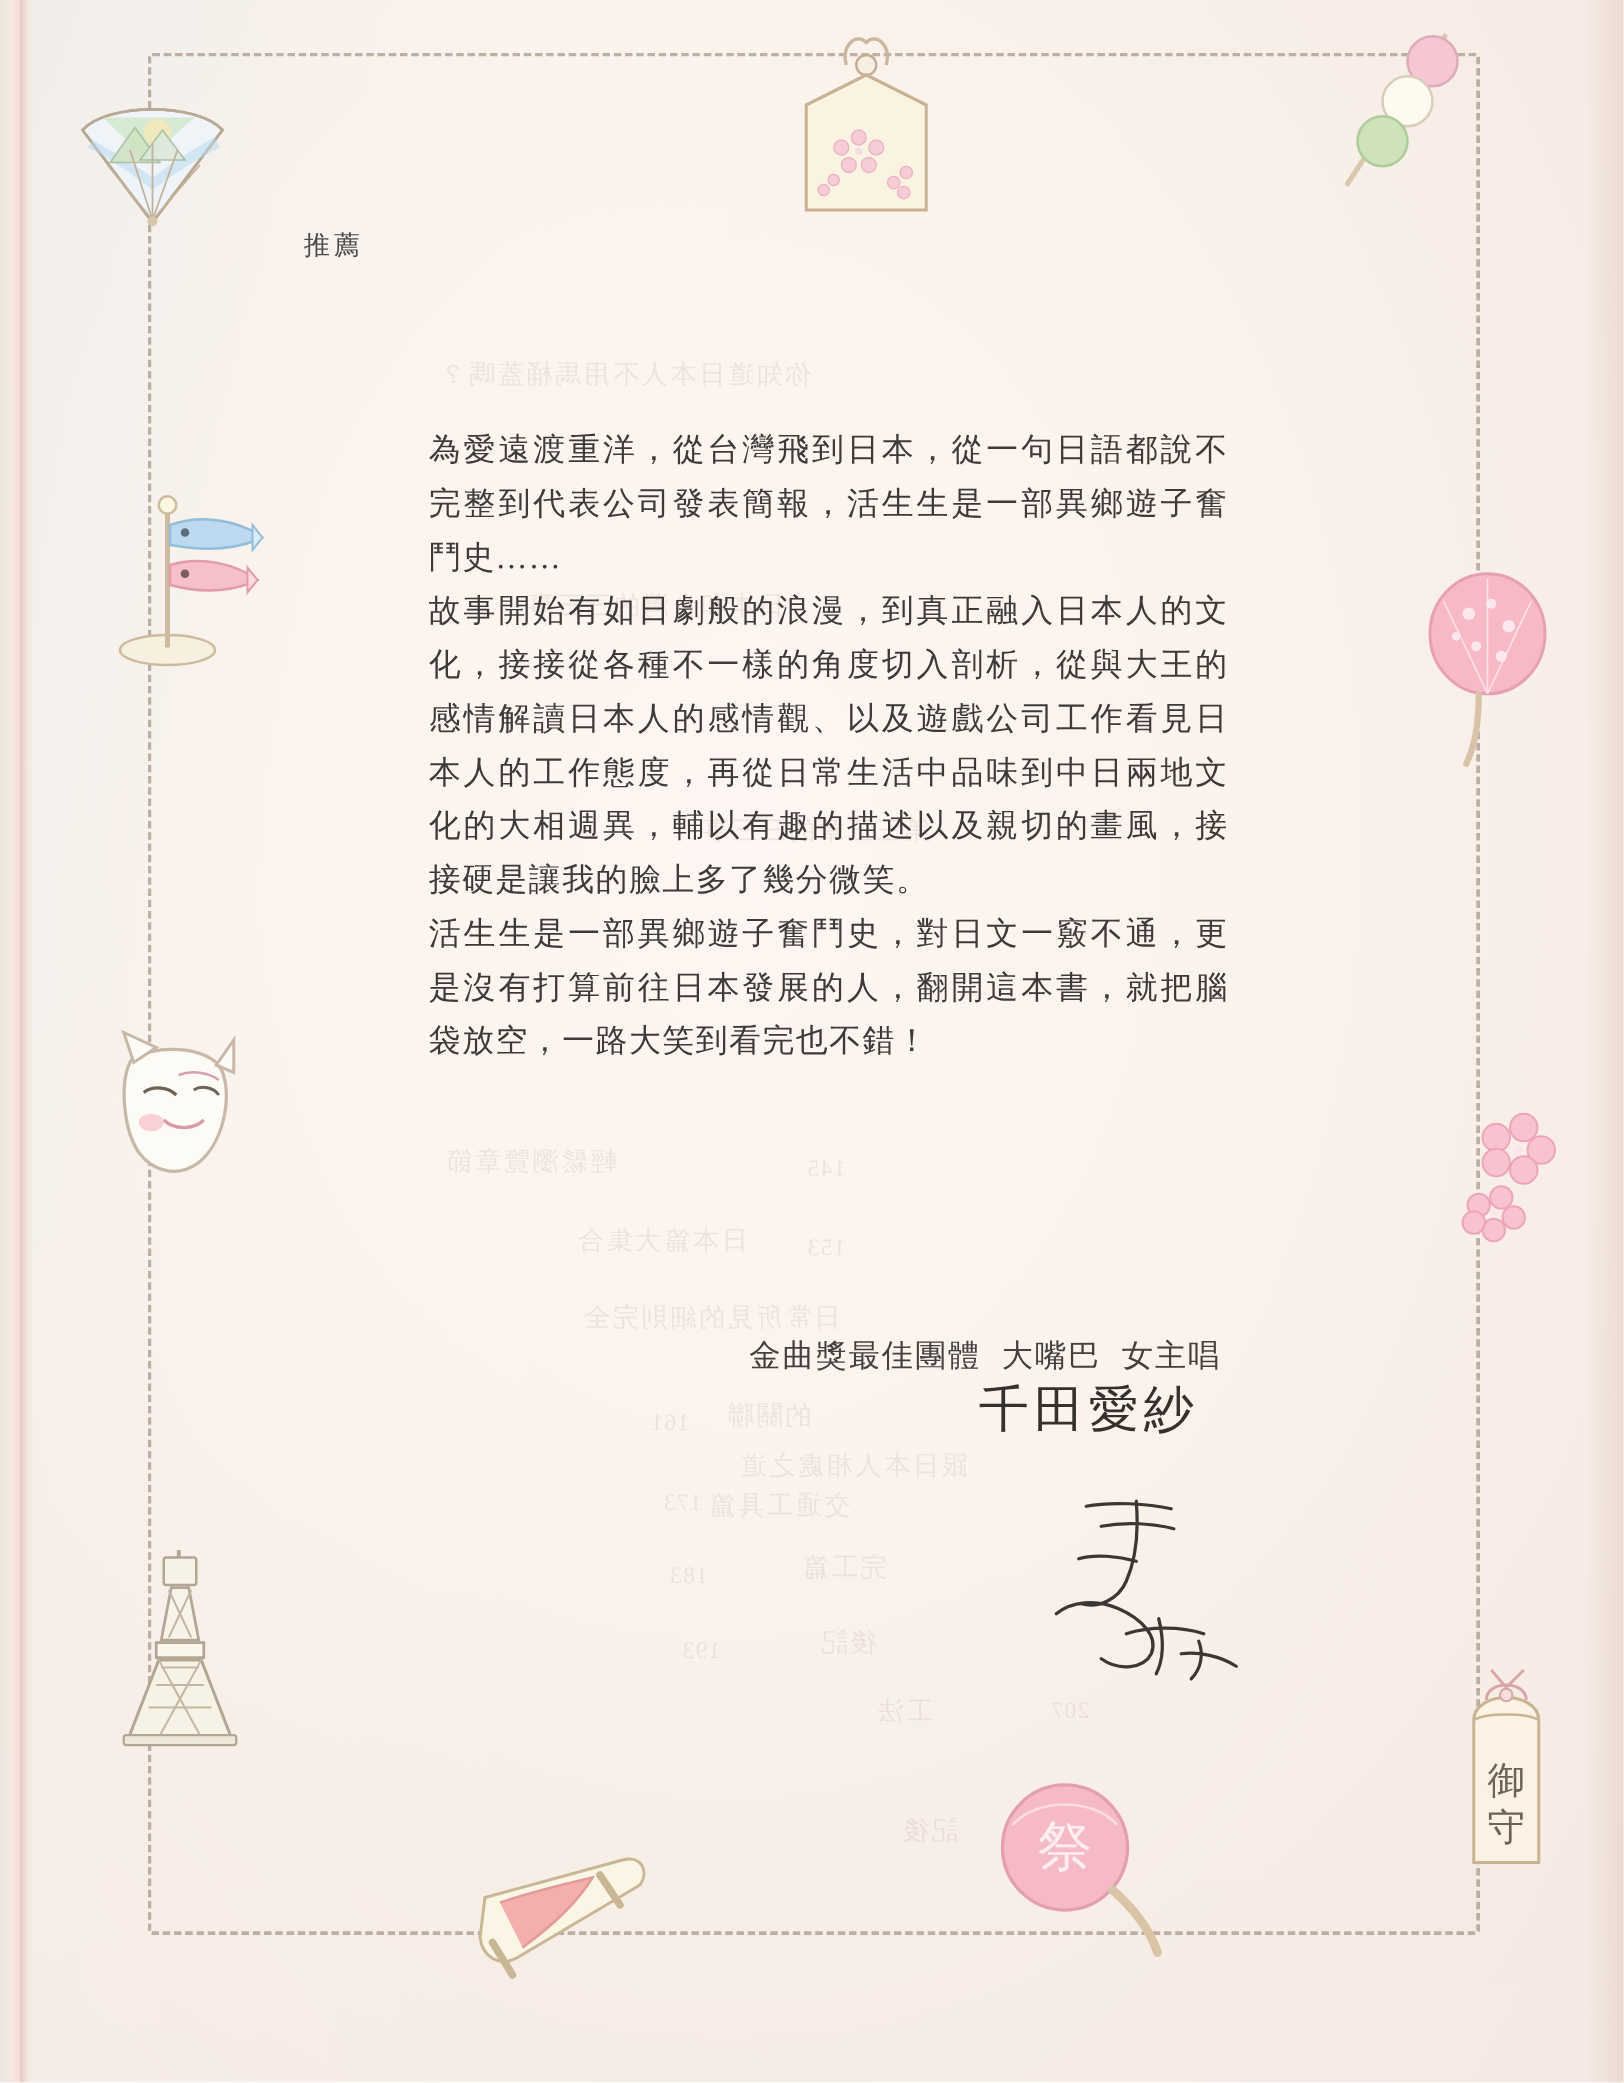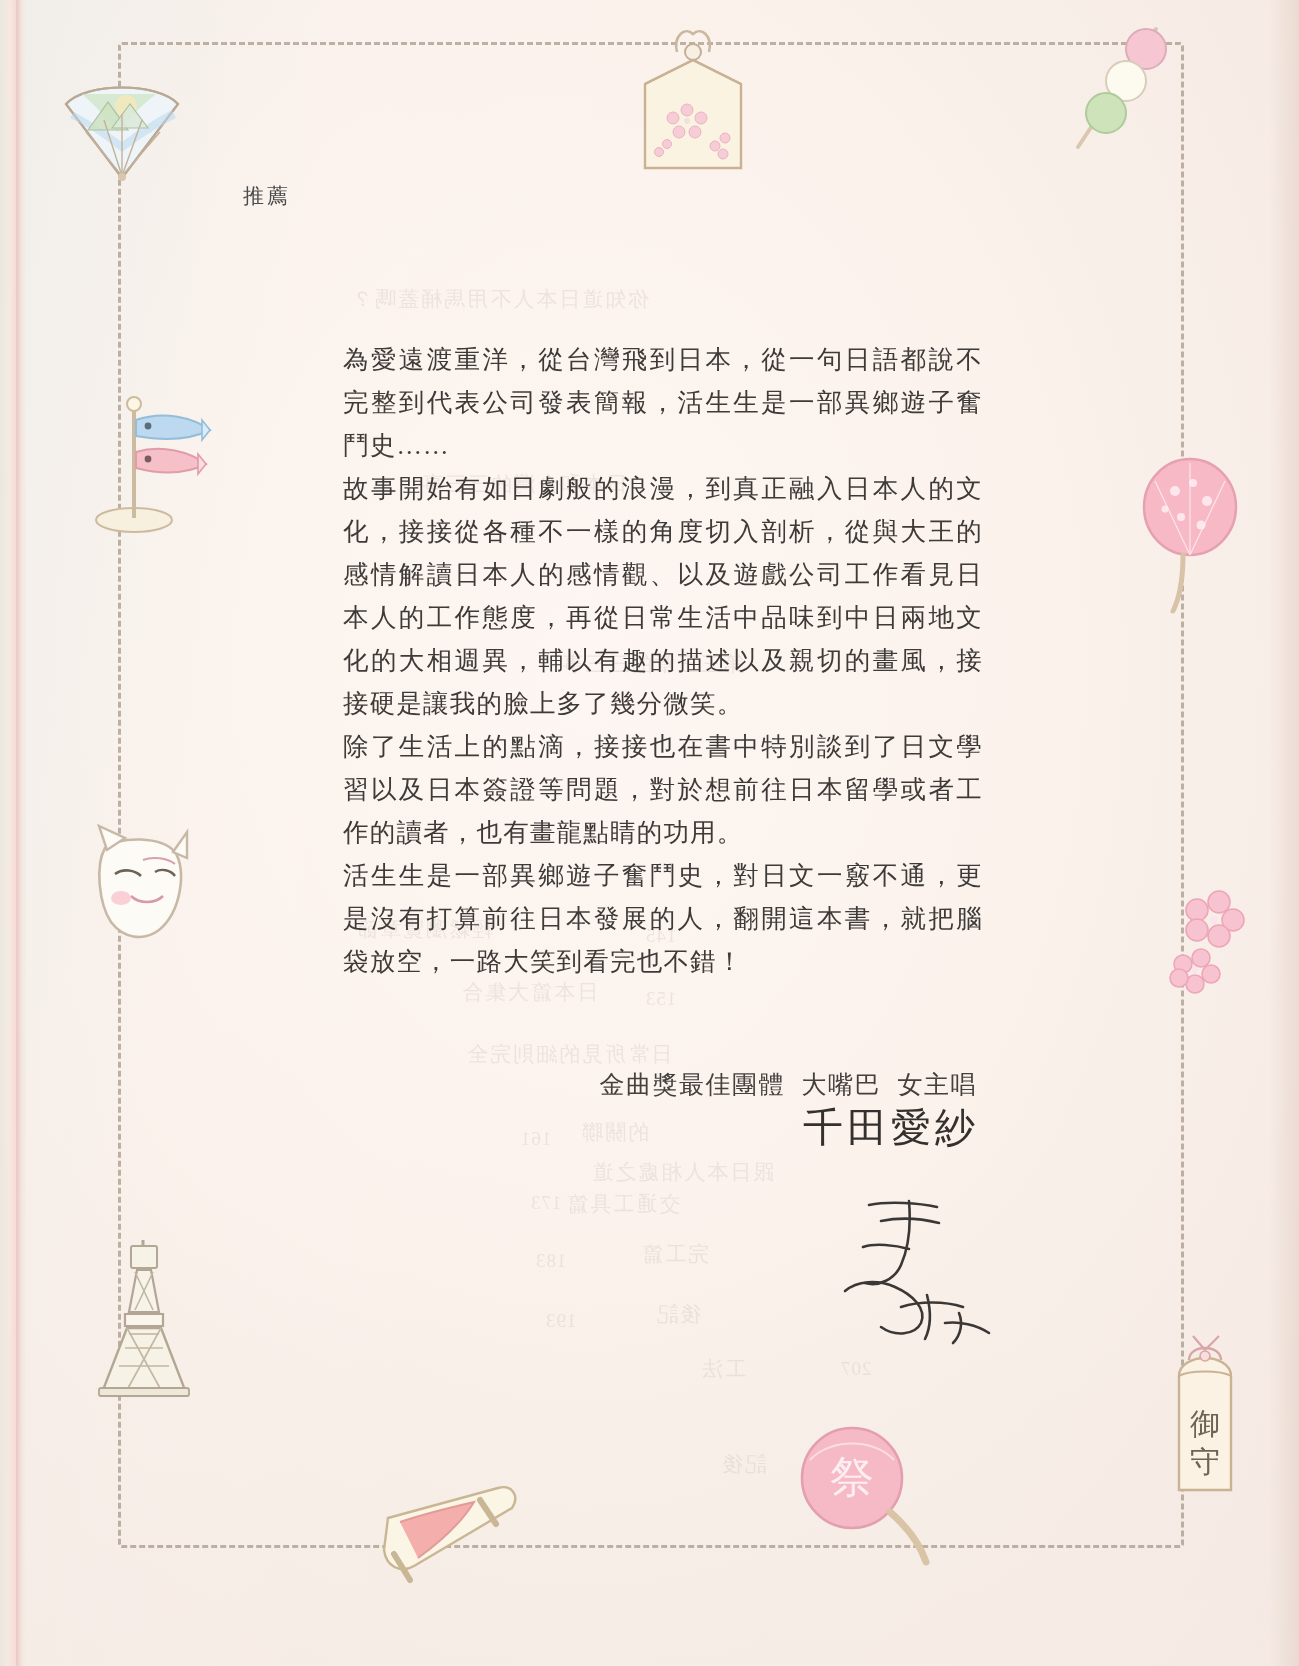--- a/index.html
+++ b/index.html
@@ -104,21 +104,21 @@
     right: 322px;
     top: 1068px;
     font-size: 25px;
     color: #43403e;
     letter-spacing: 1.5px;
     white-space: nowrap;
     font-family: Liberation Mono, monospace;
   }
   .credit-name {
     position: absolute;
-    right: 320px;
+    right: 340px;
     top: 1100px;
     font-size: 40px;
     color: #34302e;
     letter-spacing: 4px;
     white-space: nowrap;
   }
 
   
   .signature {
     position: absolute;
@@ -189,21 +189,20 @@
   <div class="ghost ghost-num" style="left:840px; top:1358px;">207</div>
   <div class="ghost ghost-num" style="left:858px; top:1452px;">239</div>
 
   <div class="dashed-frame"></div>
 
   <div class="label-tag">推薦</div>
 
   <div class="body-text">
     <p>為愛遠渡重洋，從台灣飛到日本，從一句日語都說不完整到代表公司發表簡報，活生生是一部異鄉遊子奮鬥史……</p>
     <p>故事開始有如日劇般的浪漫，到真正融入日本人的文化，接接從各種不一樣的角度切入剖析，從與大王的感情解讀日本人的感情觀、以及遊戲公司工作看見日本人的工作態度，再從日常生活中品味到中日兩地文化的大相週異，輔以有趣的描述以及親切的畫風，接接硬是讓我的臉上多了幾分微笑。</p>
-    <p>除了生活上的點滴，接接也在書中特別談到了日文學習以及日本簽證等問題，對於想前往日本留學或者工作的讀者，也有畫龍點睛的功用。</p>
     <p>活生生是一部異鄉遊子奮鬥史，對日文一竅不通，更是沒有打算前往日本發展的人，翻開這本書，就把腦袋放空，一路大笑到看完也不錯！</p>
   </div>
 
   <div class="credit-line">金曲獎最佳團體 大嘴巴 女主唱</div>
   <div class="credit-name">千田愛紗</div>
 
   <svg class="signature" viewBox="0 0 200 160">
     <g fill="none" stroke="#3a3734" stroke-width="2.6" stroke-linecap="round" stroke-linejoin="round">
       <path d="M60 10 C80 6, 110 8, 128 12"></path>
       <path d="M72 26 C92 22, 114 24, 130 28"></path>

